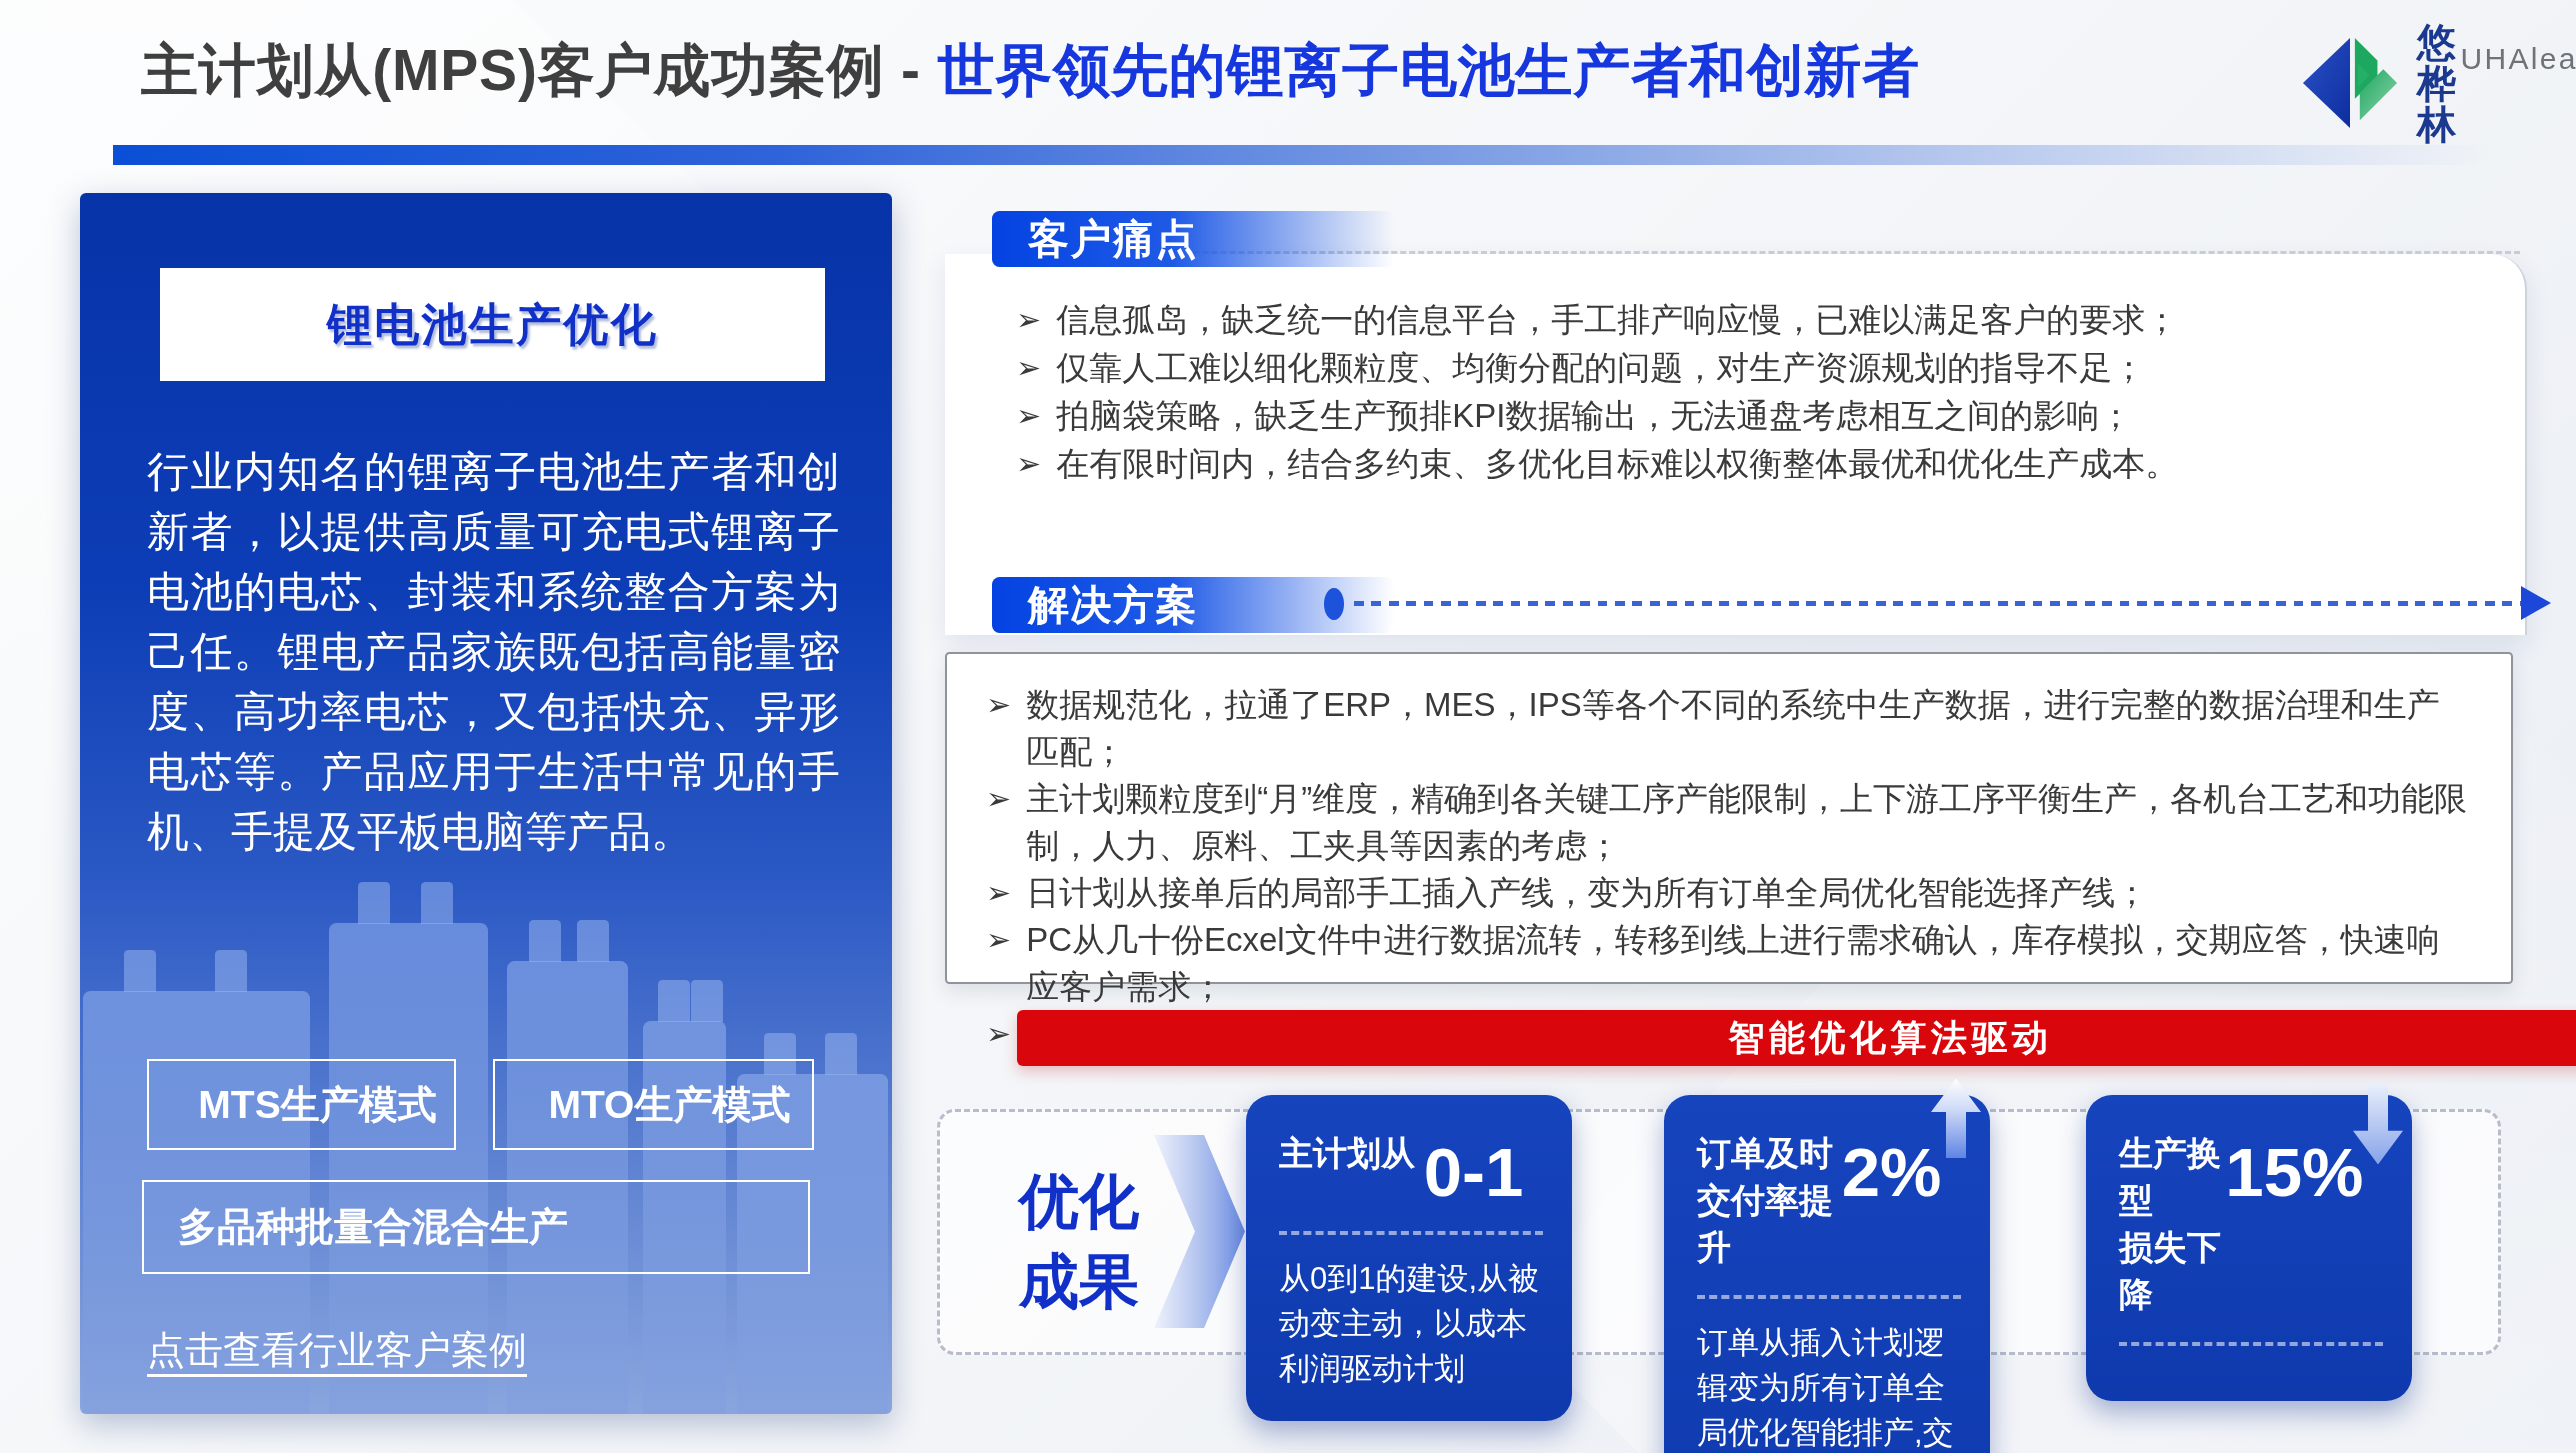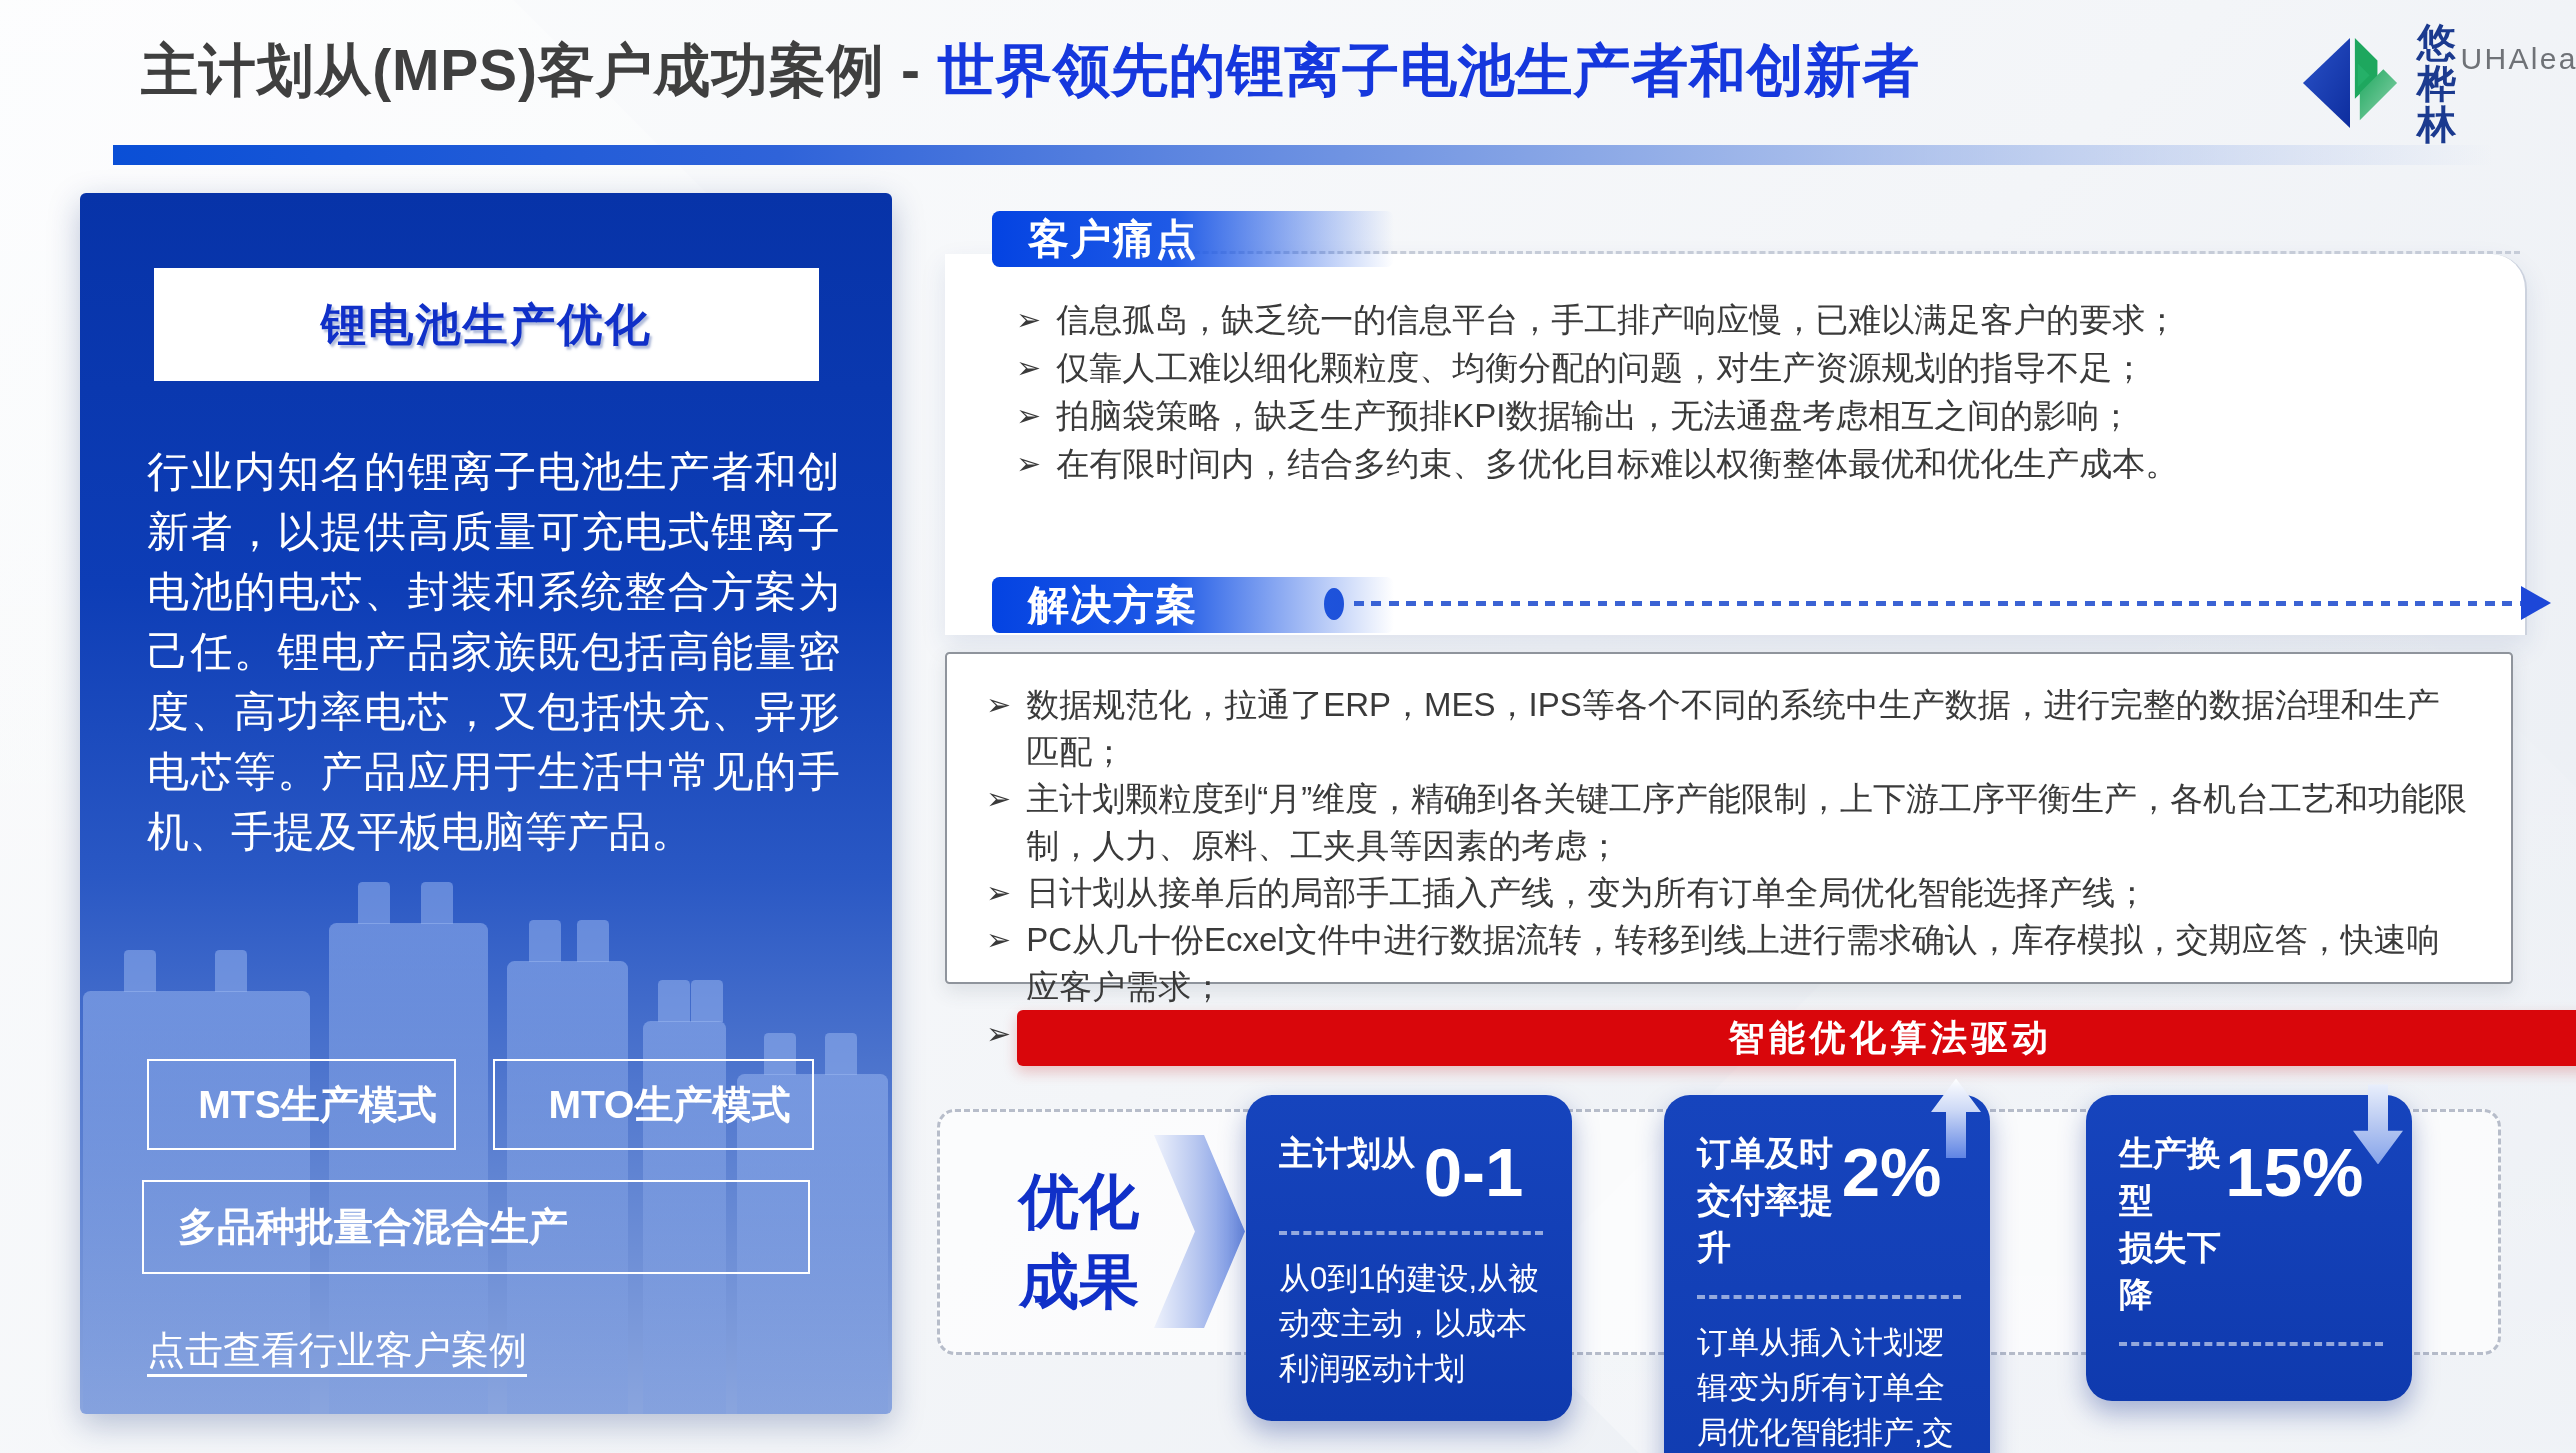--- a/index.html
+++ b/index.html
@@ -35,21 +35,21 @@
   .cell{position:absolute;bottom:0;border-radius:7.6px 7.6px 0 0;
     background:linear-gradient(180deg,rgba(158,186,242,.50),rgba(116,150,222,.22));}
   .cell::before,.cell::after{content:"";position:absolute;top:-41px;width:32px;height:42px;
     background:rgba(158,186,242,.50);border-radius:4.5px 4.5px 0 0;}
   .cell::before{left:18%;} .cell::after{left:58%;}
   .cell.c1{left:3px;width:227px;height:423px;}
   .cell.c2{left:249px;width:159px;height:491px;}
   .cell.c3{left:427px;width:121px;height:453px;}
   .cell.c4{left:563px;width:83px;height:393px;}
   .cell.c5{left:657px;width:151px;height:340px;}
-  .panel-heading-box{position:absolute;left:74px;top:75px;width:665px;height:113px;background:#ffffff;
+  .panel-heading-box{position:absolute;left:80px;top:75px;width:665px;height:113px;background:#ffffff;
     display:flex;align-items:center;justify-content:center;}
   .panel-heading{font-size:45px;font-weight:bold;color:#1030c8;letter-spacing:2.3px;
     text-shadow:2.3px 3px 2.3px rgba(30,60,150,.35);}
   .panel-desc{position:absolute;left:67px;top:249px;width:693px;color:#ffffff;
     font-size:42px;line-height:60px;text-align:justify;}
   .mode-box{position:absolute;border:2.3px solid #ffffff;color:#ffffff;font-weight:bold;
     font-size:39px;display:flex;align-items:center;justify-content:center;box-sizing:border-box;z-index:2;padding-left:32px;}
   .mode-mts{left:67px;top:866px;width:309px;height:91px;}
   .mode-mto{left:413px;top:866px;width:321px;height:91px;}
   .mode-multi{left:62px;top:987px;width:668px;height:94px;justify-content:flex-start;padding-left:34px;}

